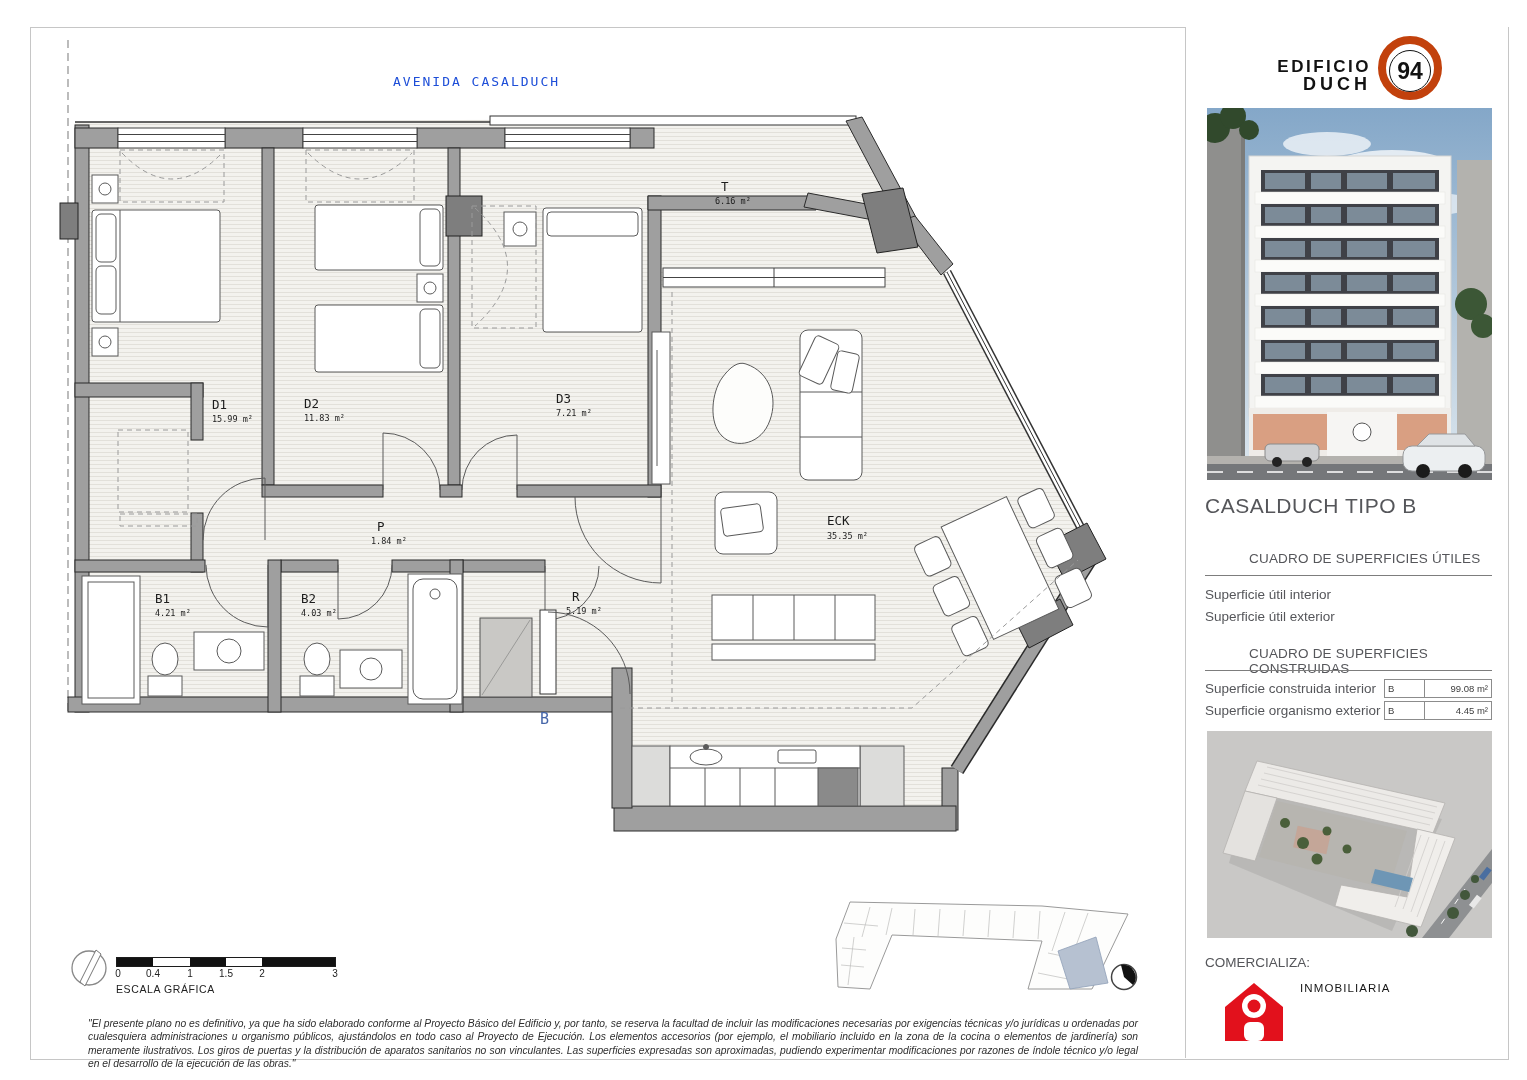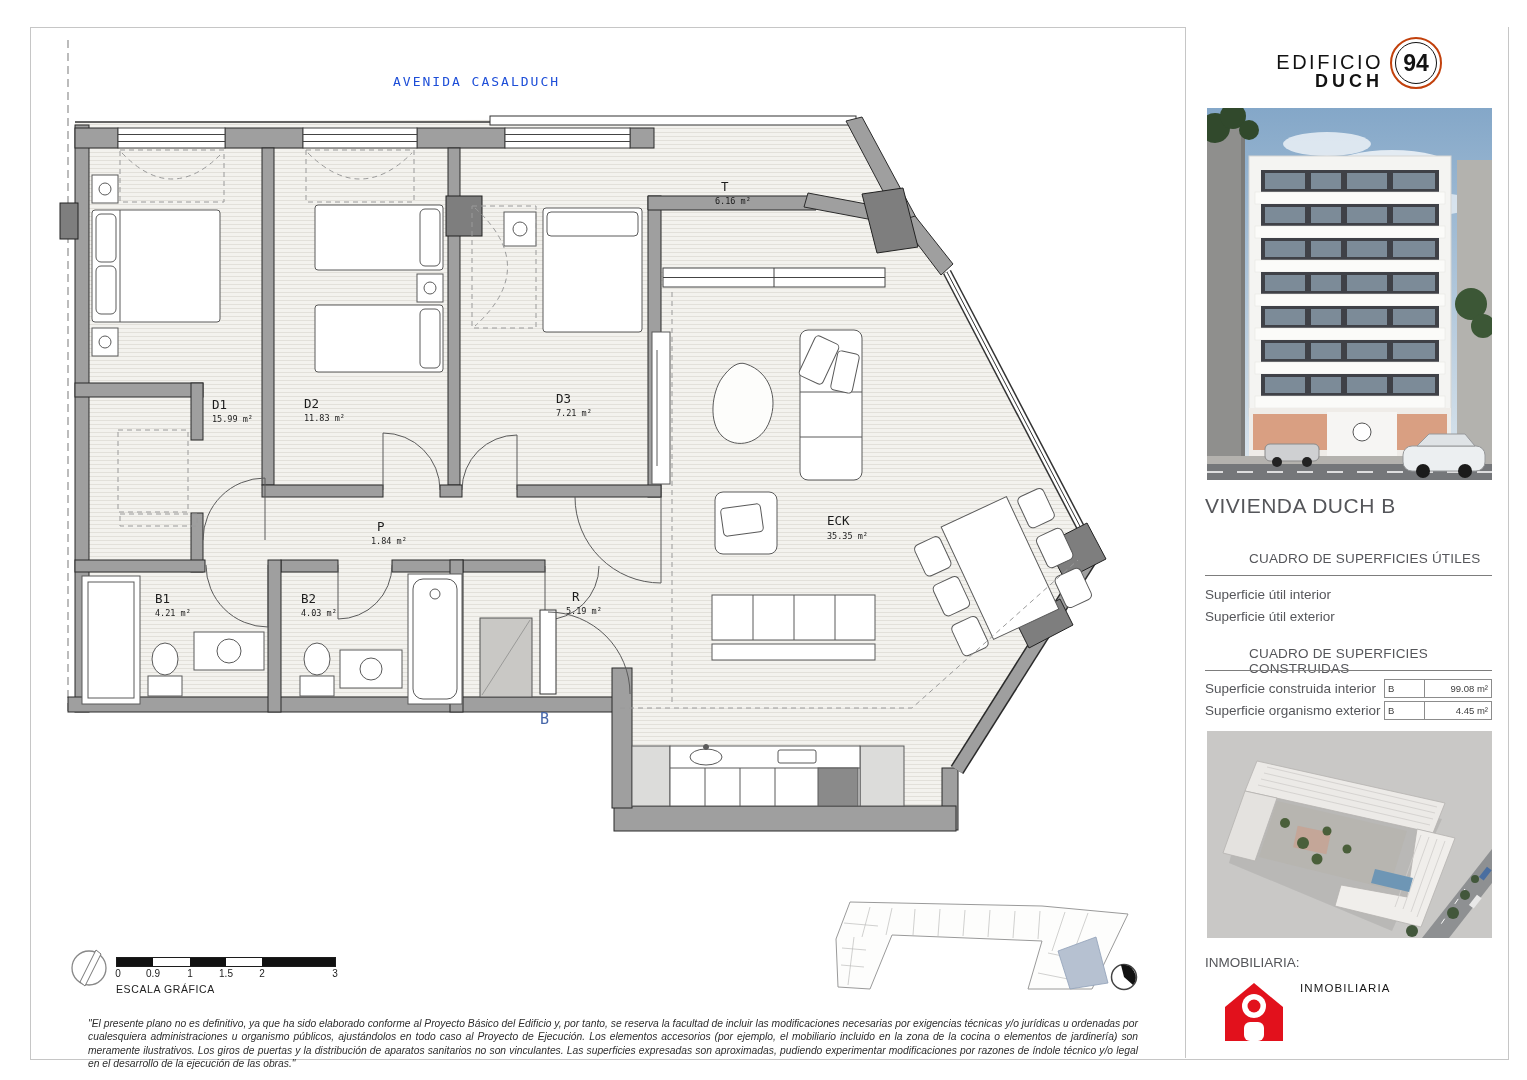--- a/index.html
+++ b/index.html
@@ -10,24 +10,24 @@
   .abs{position:absolute;}
   
   .frame{left:30px;top:27px;width:1477px;height:1031px;border:1px solid #c6c6c6;}
   .sidebar{left:1185px;top:27px;width:322px;height:1031px;border-left:1px solid #c6c6c6;background:#fff;}
   
   .street{left:393px;top:74px;font-family:"DejaVu Sans Mono",monospace;
     font-size:13px;letter-spacing:2px;color:#1d4ed8;white-space:nowrap;}
   
   .logo{left:1262px;top:36px;width:180px;display:flex;align-items:center;justify-content:flex-end;gap:7px;}
   .logo-text{display:flex;flex-direction:column;align-items:flex-end;line-height:1.02;color:#121212;}
-  .logo-l1{font-size:20px;font-weight:400;letter-spacing:2.5px;margin-top:16px;}
+  .logo-l1{font-size:17px;font-weight:700;letter-spacing:2.5px;margin-top:16px;}
   .logo-l2{font-size:18px;font-weight:700;letter-spacing:4px;}
-  .logo-circle{width:48px;height:48px;border:2px solid #c2410c;border-radius:50%;
-    display:flex;align-items:center;justify-content:center;}
+  .logo-circle{width:48px;height:48px;border:8px solid #c2410c;border-radius:50%;
+    display:flex;align-items:flex-end;justify-content:center;}
   .logo-circle-inner{width:40px;height:40px;border:1px solid #121212;border-radius:50%;
     display:flex;align-items:center;justify-content:center;font-size:23px;font-weight:700;color:#121212;}
   
   .title{left:1205px;top:494px;font-size:21px;letter-spacing:.5px;color:#55565a;}
   .sec-head{left:1249px;font-size:13.5px;color:#55565a;letter-spacing:.2px;}
   .sec-rule{left:1205px;width:287px;height:0;border-top:1px solid #7d7d7d;}
   .srow{left:1205px;font-size:13.5px;color:#55565a;line-height:22px;}
   .brow{left:1205px;width:287px;height:22px;display:flex;align-items:center;}
   .brow .lbl{flex:1;font-size:13.5px;color:#55565a;white-space:nowrap;}
   .valbox{width:106px;height:17px;border:1px solid #8c8c8c;display:flex;font-size:9.5px;color:#3c3c3c;}
@@ -326,21 +326,21 @@
 <div class="abs scalewrap">
   <div class="scalebar">
     <div class="sseg" style="width:36px;background:#111"></div>
     <div class="sseg" style="width:37px;background:#fff"></div>
     <div class="sseg" style="width:36px;background:#111"></div>
     <div class="sseg" style="width:36px;background:#fff"></div>
     <div class="sseg" style="width:73px;background:#111"></div>
   </div>
   <div class="ticks">
     <span style="left:2px">0</span>
-    <span style="left:37px">0.9</span>
+    <span style="left:37px">0.4</span>
     <span style="left:74px">1</span>
     <span style="left:110px">1.5</span>
     <span style="left:146px">2</span>
     <span style="left:219px">3</span>
   </div>
   <div class="scalelabel">ESCALA GRÁFICA</div>
 </div>
 
 <div class="abs disclaimer">"El presente plano no es definitivo, ya que ha sido elaborado conforme al Proyecto Básico del Edificio y, por tanto, se reserva la facultad de incluir las modificaciones necesarias por exigencias técnicas y/o jurídicas u ordenadas por cualesquiera administraciones u organismo públicos, ajustándolos en todo caso al Proyecto de Ejecución. Los elementos accesorios (por ejemplo, el mobiliario incluido en la zona de la cocina o elementos de jardinería) son meramente ilustrativos. Los giros de puertas y la distribución de aparatos sanitarios no son vinculantes. Las superficies expresadas son aproximadas, pudiendo experimentar modificaciones por razones de índole técnico y/o legal en el desarrollo de la ejecución de las obras."</div>
 
@@ -451,21 +451,21 @@
       <circle cx="100" cy="354" r="5" fill="#222"></circle>
   </g>
   <g>
     <rect x="196" y="338" width="82" height="25" rx="9" fill="#eceff1" stroke="#97999b"></rect>
     <path d="M210,338 L222,326 L258,326 L268,338 Z" fill="#dfe3e6" stroke="#97999b"></path>
     <circle cx="216" cy="363" r="7" fill="#1b1b1b"></circle>
       <circle cx="258" cy="363" r="7" fill="#1b1b1b"></circle>
   </g>
 </svg>
 
-<div class="abs title">VIVIENDA DUCH B</div>
+<div class="abs title">CASALDUCH TIPO B</div>
 
 <div class="abs sec-head" style="top:551px">CUADRO DE SUPERFICIES ÚTILES</div>
 <div class="abs sec-rule" style="top:575px"></div>
 <div class="abs srow" style="top:584px">Superficie útil interior</div>
 <div class="abs srow" style="top:606px">Superficie útil exterior</div>
 
 <div class="abs sec-head" style="top:646px">CUADRO DE SUPERFICIES CONSTRUIDAS</div>
 <div class="abs sec-rule" style="top:670px"></div>
 
 <div class="abs brow" style="top:677px">
@@ -514,21 +514,21 @@
   <g fill="#42573b">
     <circle cx="246" cy="182" r="6"></circle>
       <circle cx="258" cy="164" r="5"></circle>
       <circle cx="268" cy="148" r="4"></circle>
     <circle cx="205" cy="200" r="6"></circle>
   </g>
   <rect x="262" y="168" width="13" height="6" fill="#e8e8e8" transform="rotate(-52 268 171)"></rect>
   <rect x="272" y="140" width="13" height="6" fill="#4a6ea0" transform="rotate(-52 278 143)"></rect>
 </svg>
 
-<div class="abs comercializa">INMOBILIARIA:</div>
+<div class="abs comercializa">COMERCIALIZA:</div>
 
 <div class="abs brand">
   <svg width="64" height="64" viewBox="0 0 64 64">
     <path d="M32,3 L61,27 L61,61 L3,61 L3,27 Z" fill="#e2111c"></path>
     <circle cx="32" cy="26" r="12" fill="#ffffff"></circle>
     <circle cx="32" cy="26" r="6.5" fill="#e2111c"></circle>
     <rect x="22" y="42" width="20" height="19" rx="6" fill="#ffffff"></rect>
   </svg>
   <div class="brand-col">
     <span class="brand-sub">INMOBILIARIA</span>

